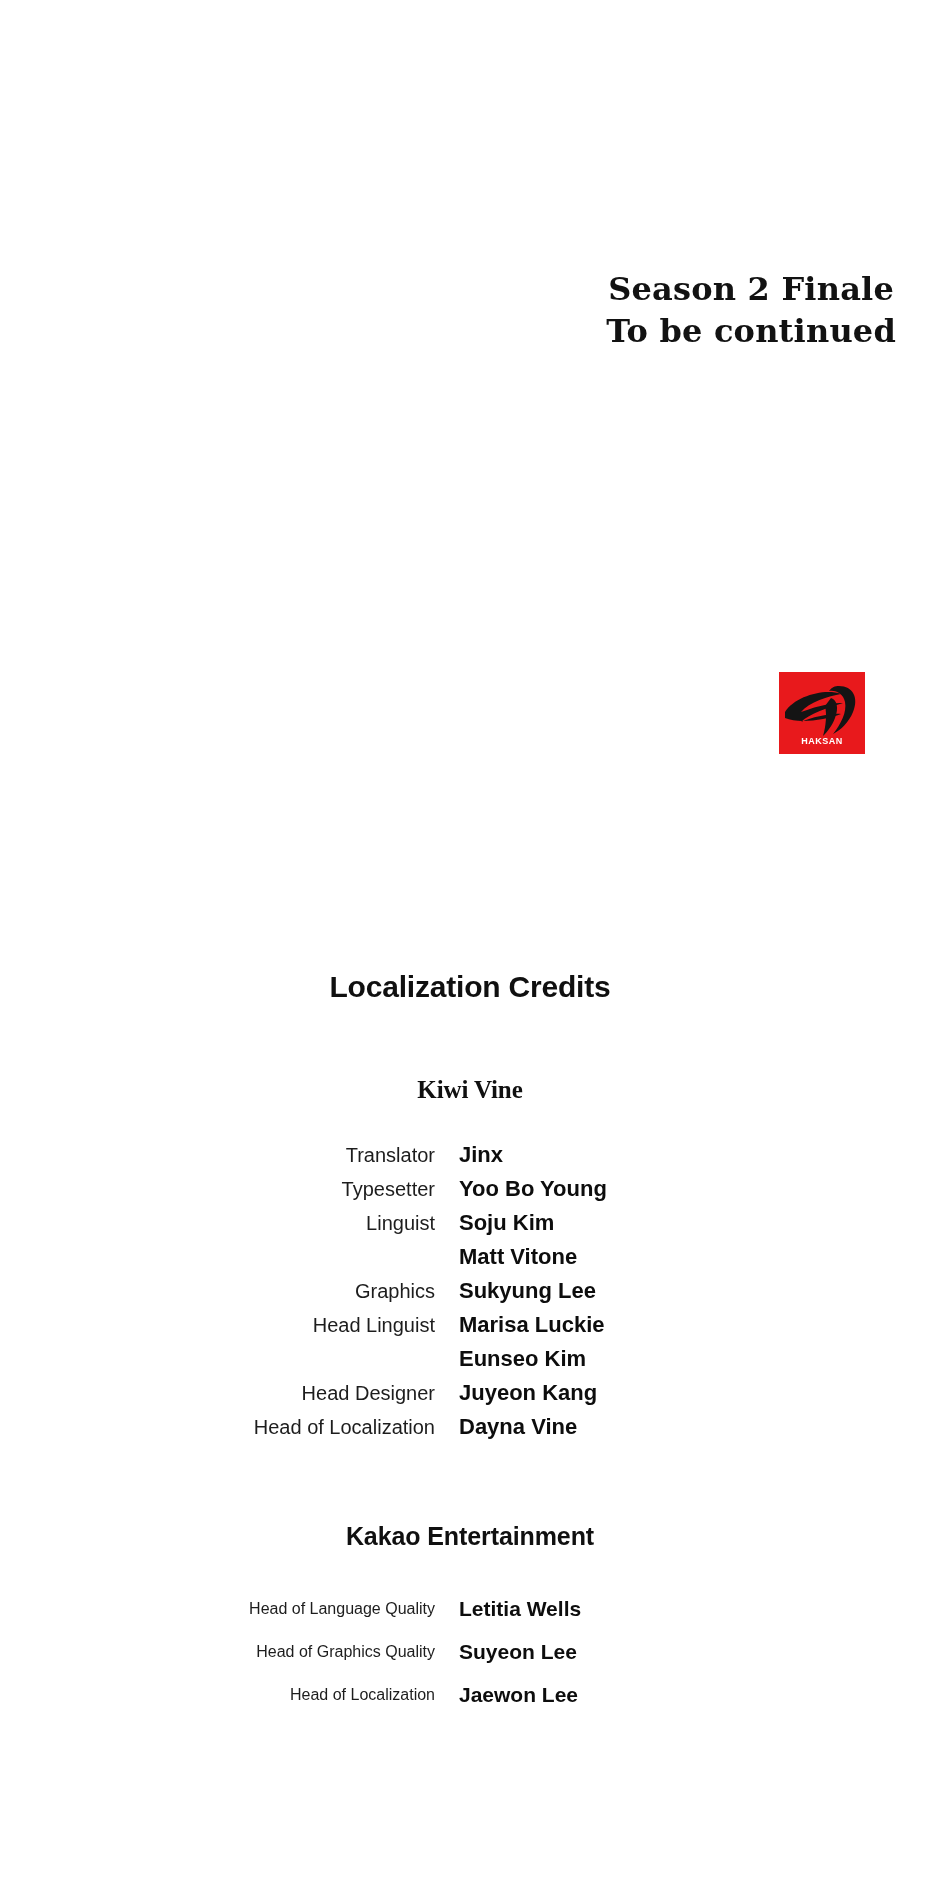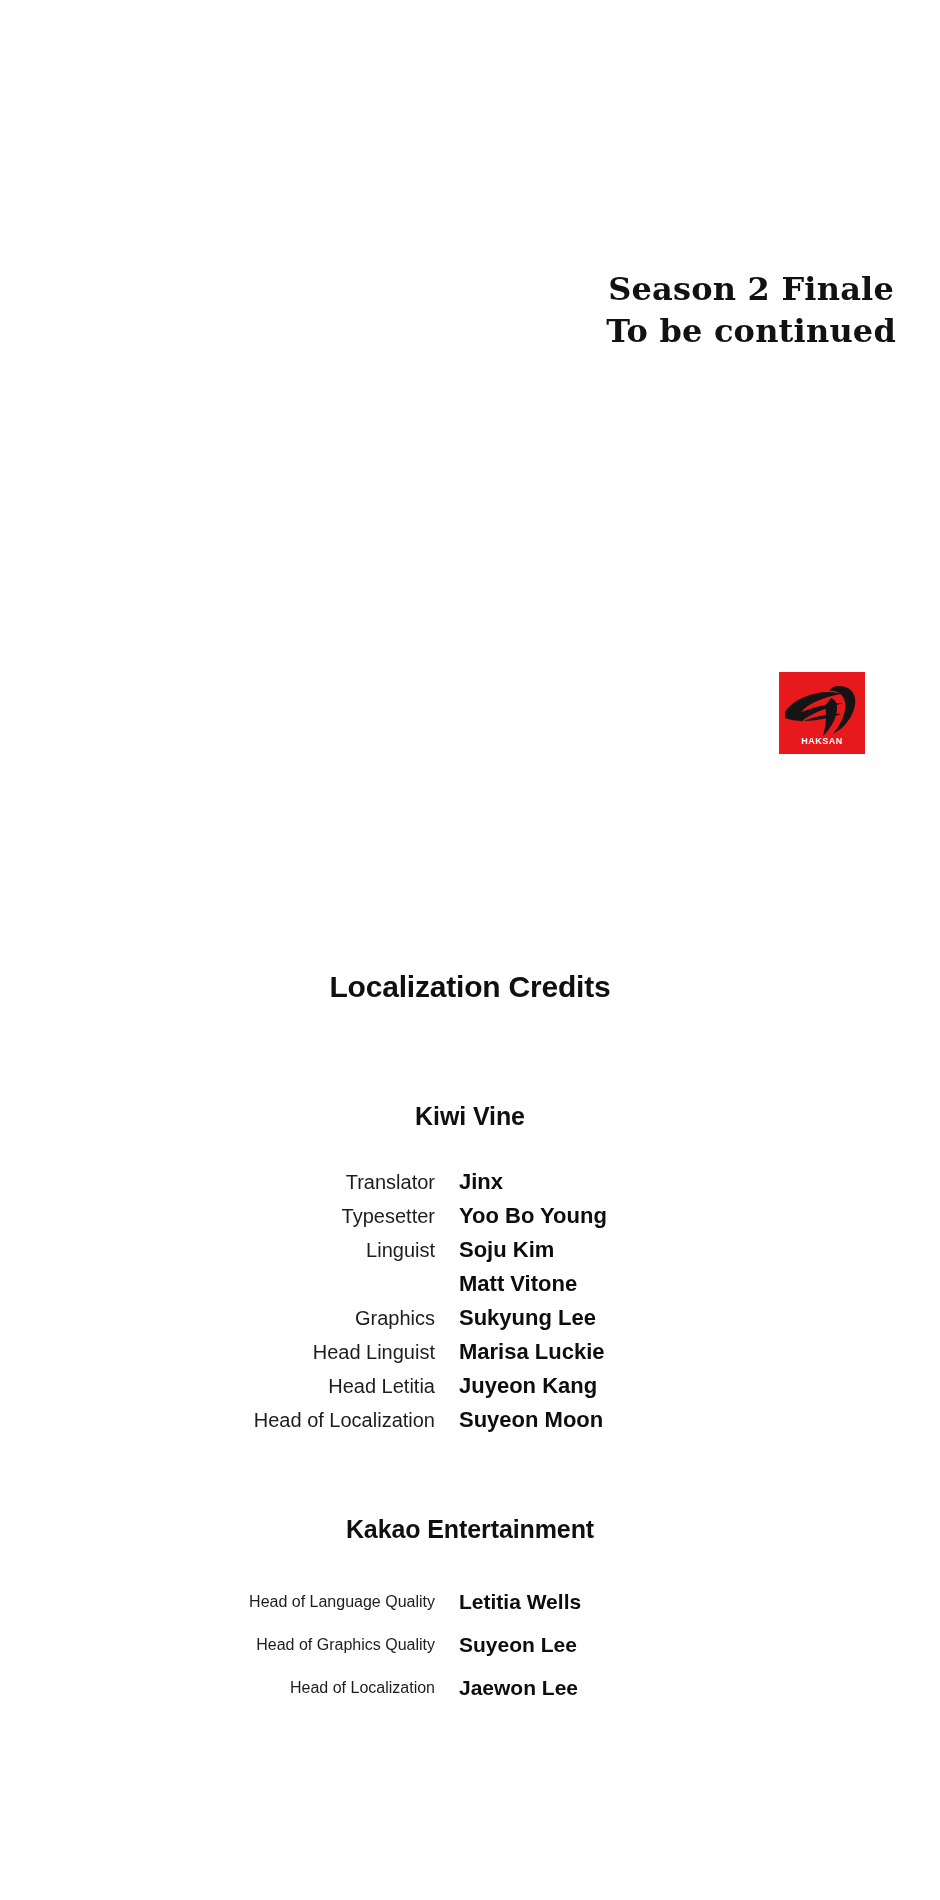--- a/index.html
+++ b/index.html
@@ -59,21 +59,21 @@
 
   .section {
     margin-top: 0;
   }
   .section-title {
     font-size: 25px;
     font-weight: 700;
     color: #101010;
     letter-spacing: -0.1px;
   }
-  .section-1 .section-title { margin-top: 98px; }
+  .section-1 .section-title { margin-top: 72px; font-family: Liberation Serif, serif; }
   .section-2 .section-title { margin-top: 78px; }
 
   .rows {
     display: block;
     margin: 0 auto;
     padding: 0;
   }
   .section-1 .rows { margin-top: 34px; }
   .section-2 .rows { margin-top: 32px; }
 
@@ -147,26 +147,30 @@
       </div>
       <div class="row">
         <div class="role">Graphics</div>
         <div class="name">Sukyung Lee</div>
       </div>
       <div class="row">
         <div class="role">Head Linguist</div>
         <div class="name">Marisa Luckie</div>
       </div>
       <div class="row">
-        <div class="role">Head Letitia</div>
+        <div class="role"></div>
+        <div class="name">Eunseo Kim</div>
+      </div>
+      <div class="row">
+        <div class="role">Head Designer</div>
         <div class="name">Juyeon Kang</div>
       </div>
       <div class="row">
         <div class="role">Head of Localization</div>
-        <div class="name">Suyeon Moon</div>
+        <div class="name">Dayna Vine</div>
       </div>
     </div>
   </div>
 
   <div class="section section-2">
     <div class="section-title">Kakao Entertainment</div>
     <div class="rows">
       <div class="row">
         <div class="role">Head of Language Quality</div>
         <div class="name">Letitia Wells</div>

